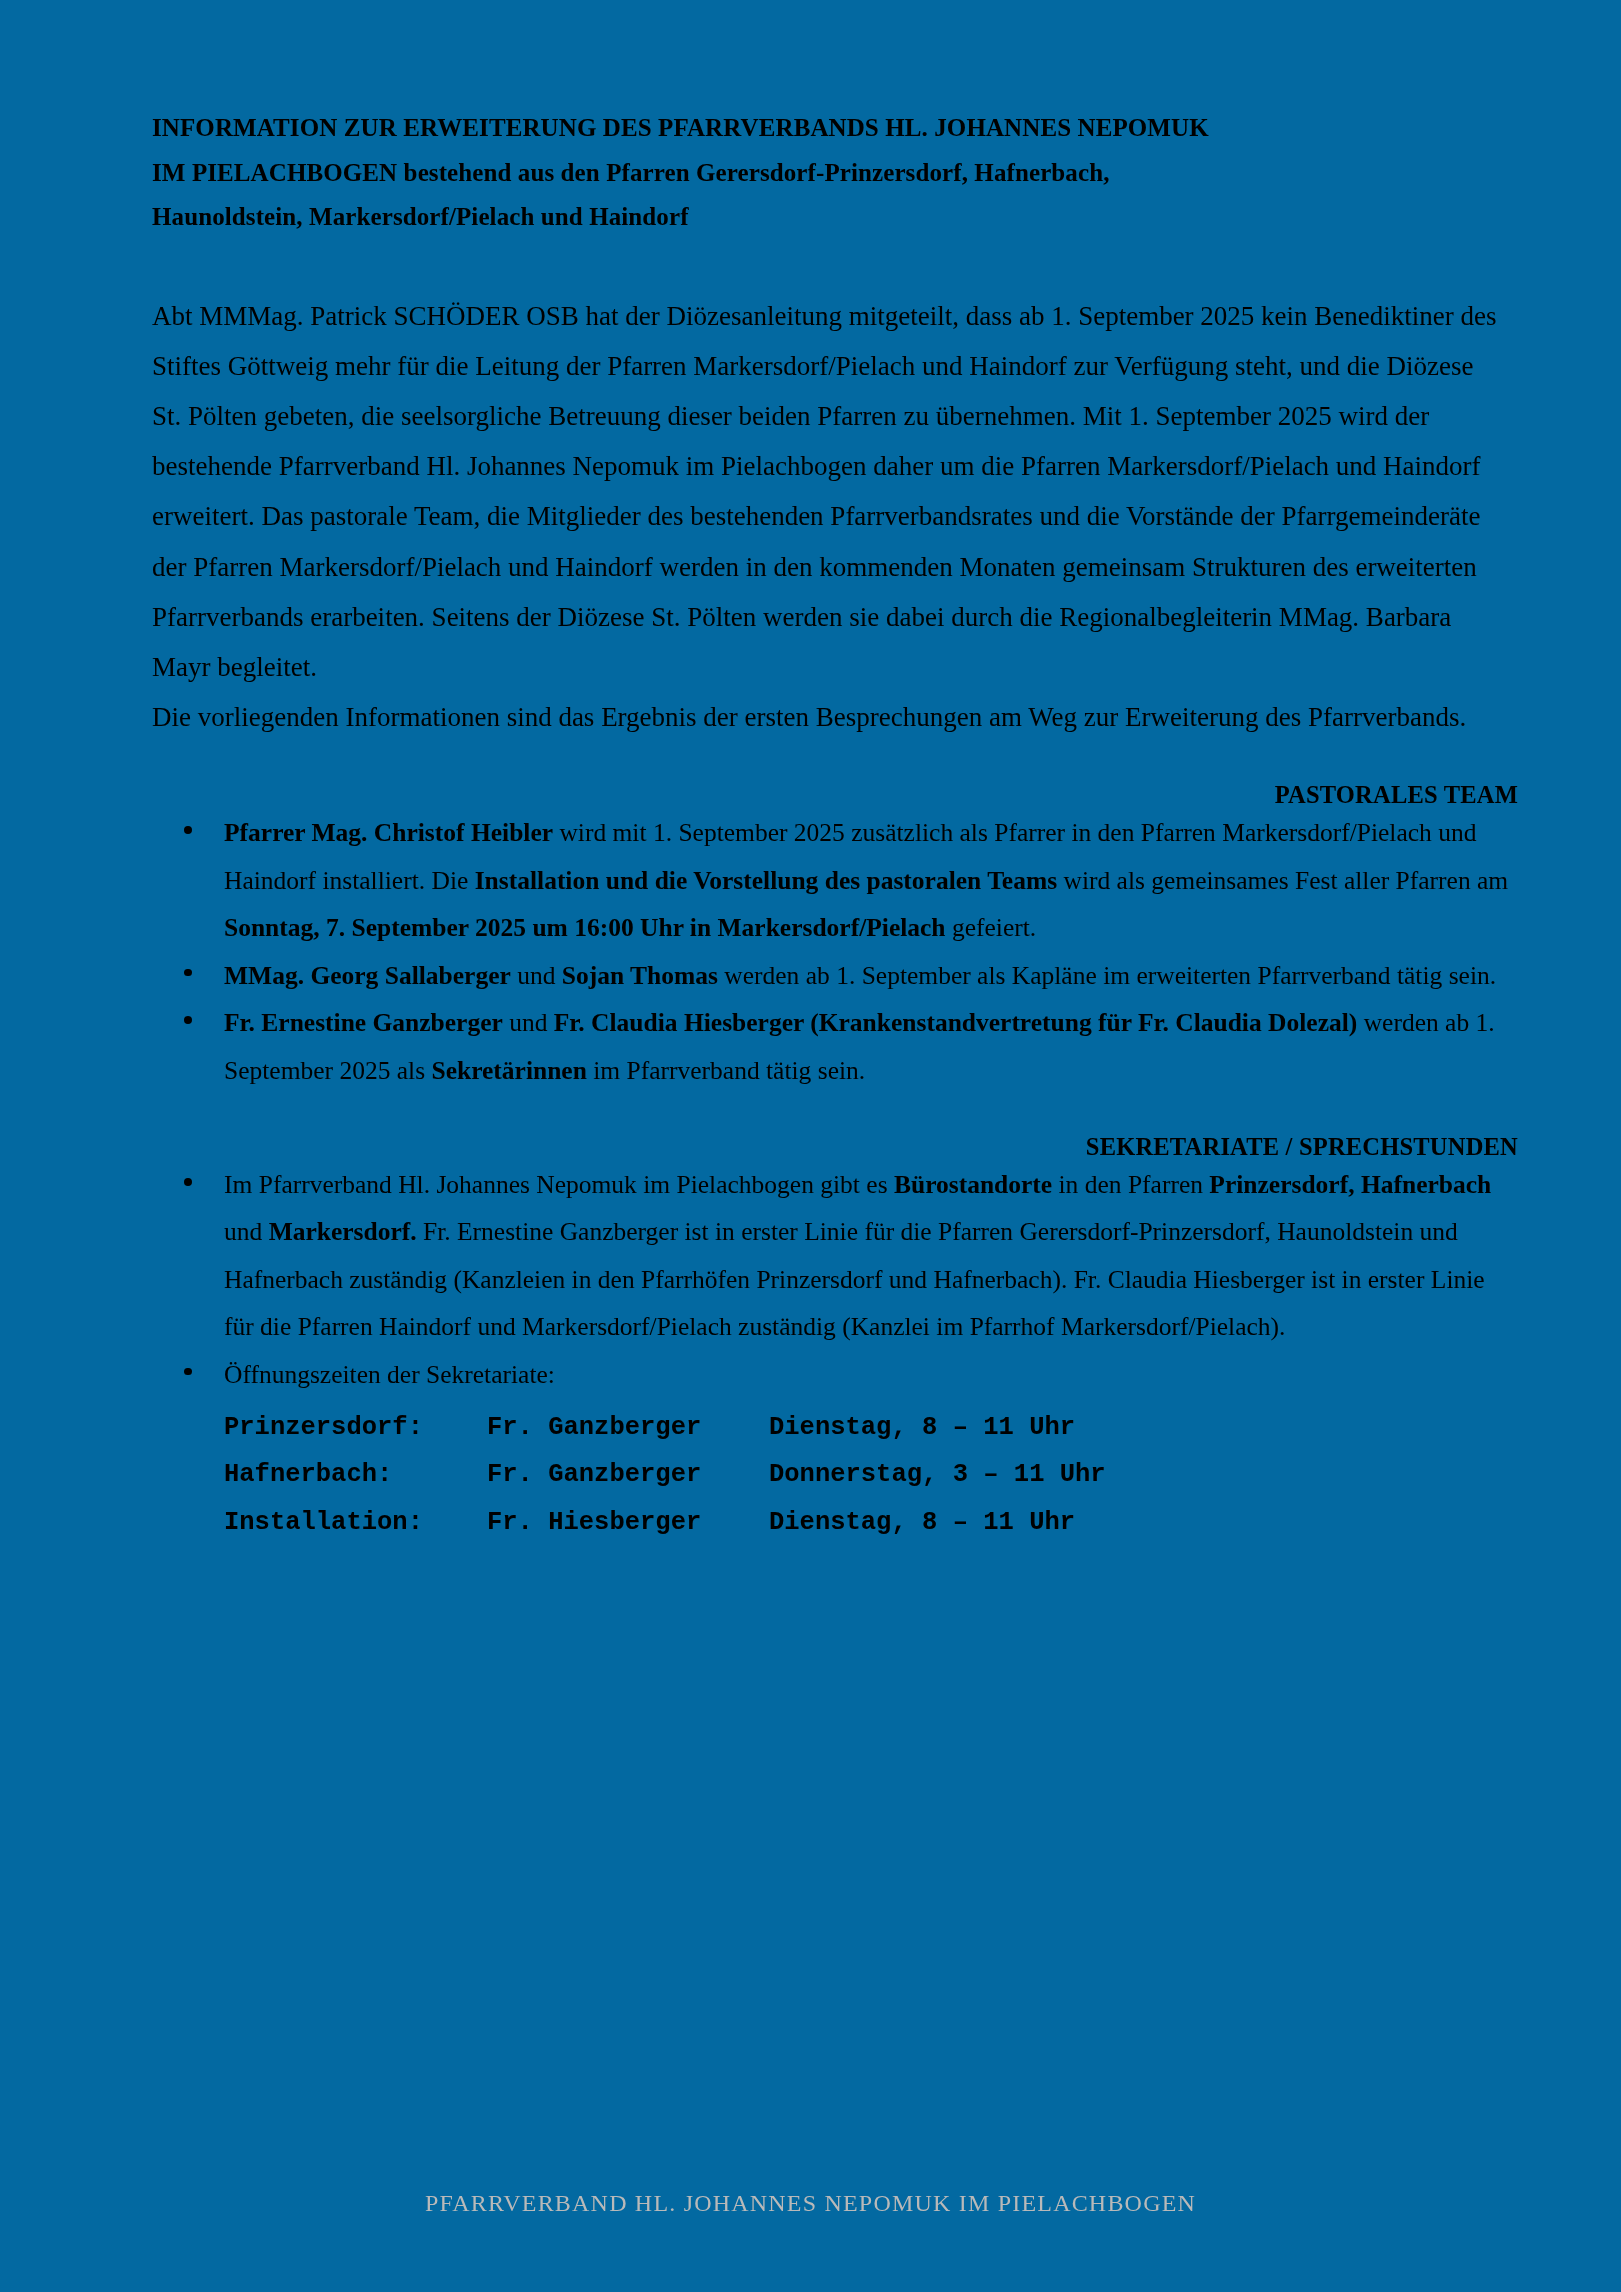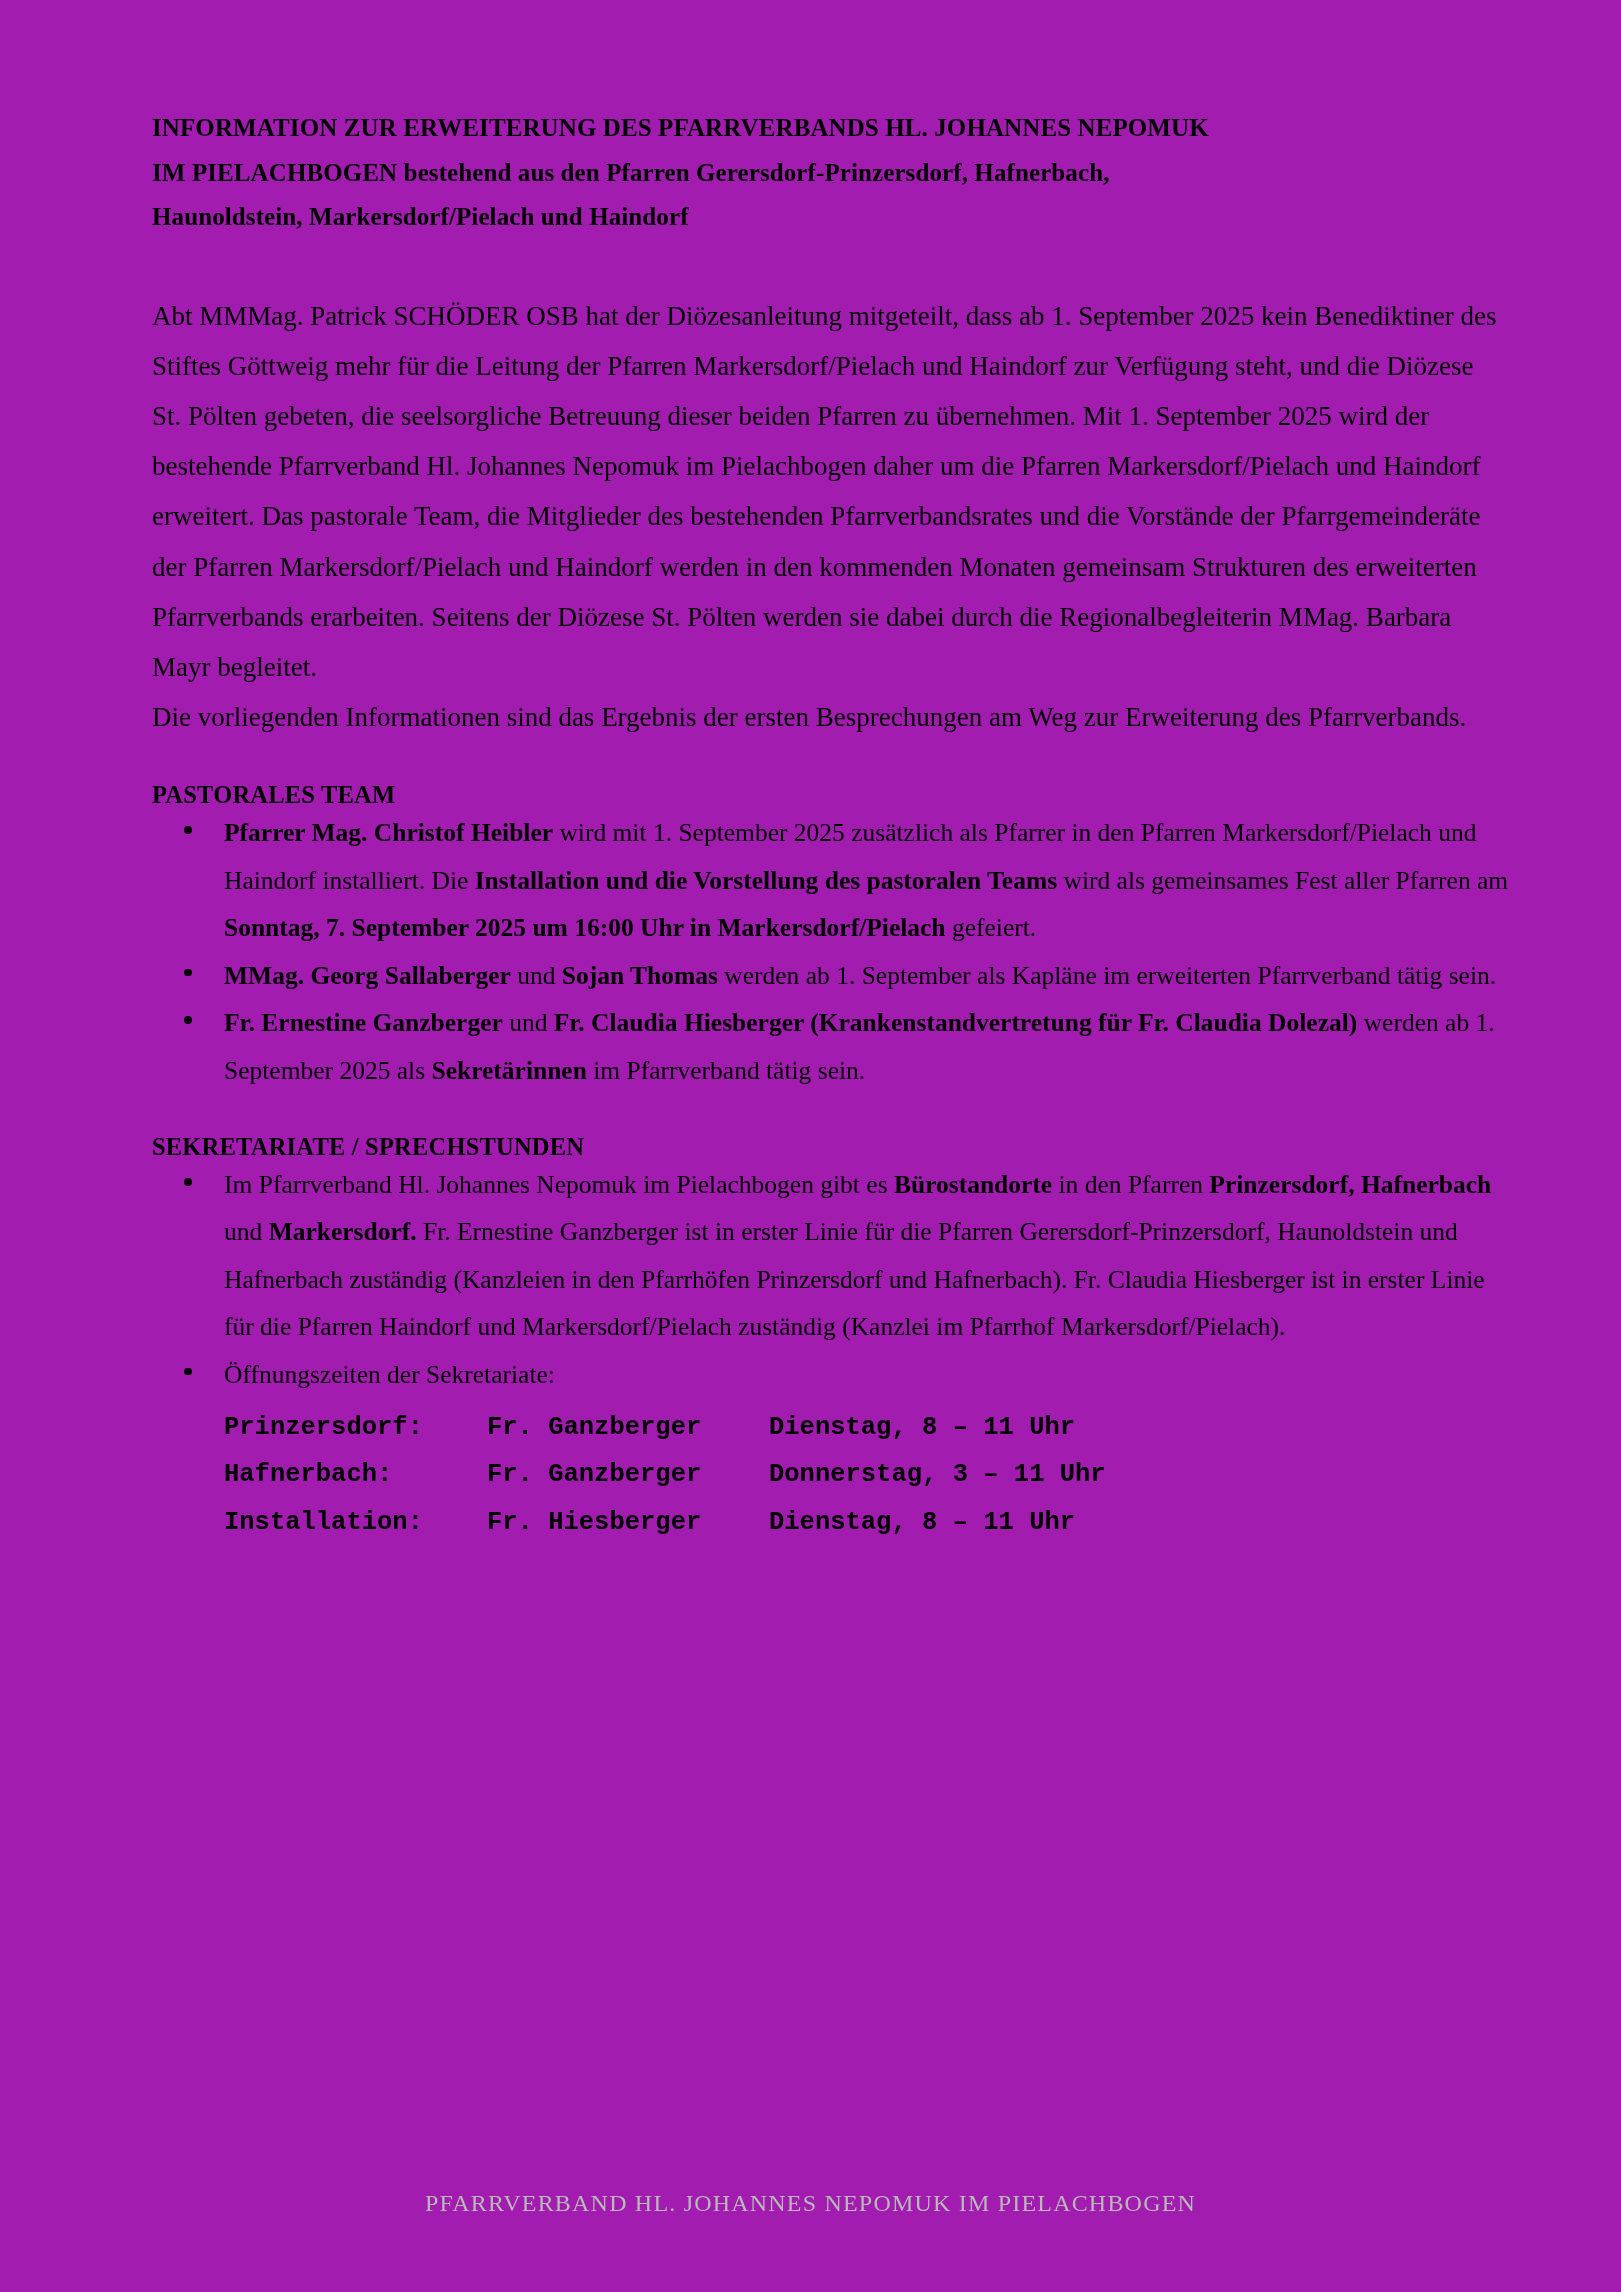--- a/index.html
+++ b/index.html
@@ -4,21 +4,21 @@
 <title>Pfarrverband Hl. Johannes Nepomuk im Pielachbogen</title>
 <style>
   html, body {
     margin: 0;
     padding: 0;
     background: #ffffff;
   }
   .page {
     width: 1621px;
     height: 2293px;
-    background: #a21caf;
+    background: #0369a1;
     position: relative;
     box-sizing: border-box;
     padding: 106px 103px 0 152px;
     font-family: "Liberation Serif", "DejaVu Serif", serif;
     color: #000000;
     overflow: hidden;
   }
   .doc-title {
     font-weight: bold;
     font-size: 25px;
@@ -34,20 +34,21 @@
     margin: 0;
   }
   .spacer-lg { height: 51px; }
   .spacer-md { height: 39px; }
 
   .section-heading {
     font-weight: bold;
     font-size: 24.5px;
     letter-spacing: 0.2px;
     margin: 0;
+    text-align: right;
   }
 
   ul.bullets {
     list-style: none;
     margin: 0;
     padding: 0;
   }
   ul.bullets > li {
     position: relative;
     padding-left: 72px;

